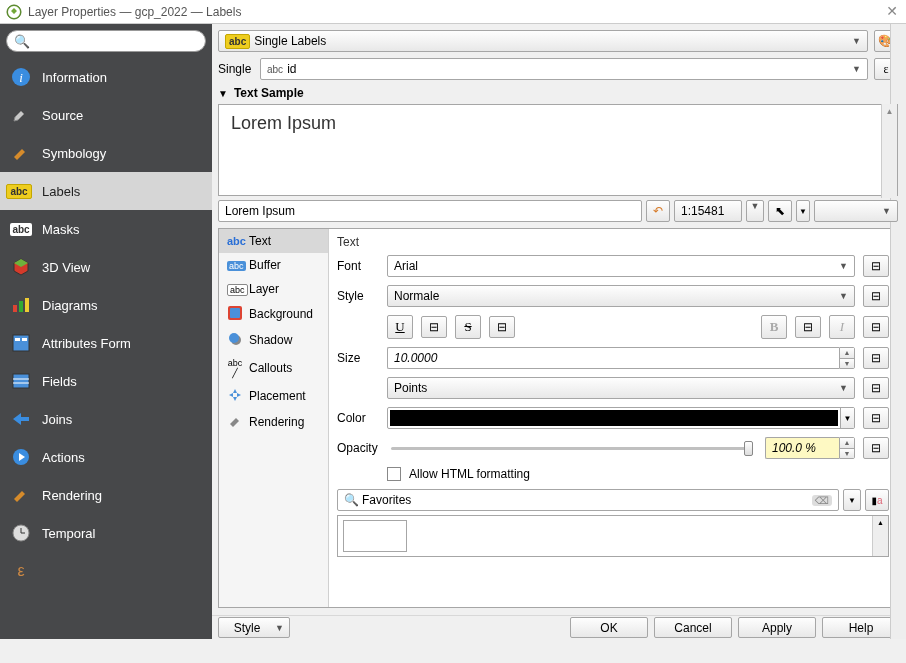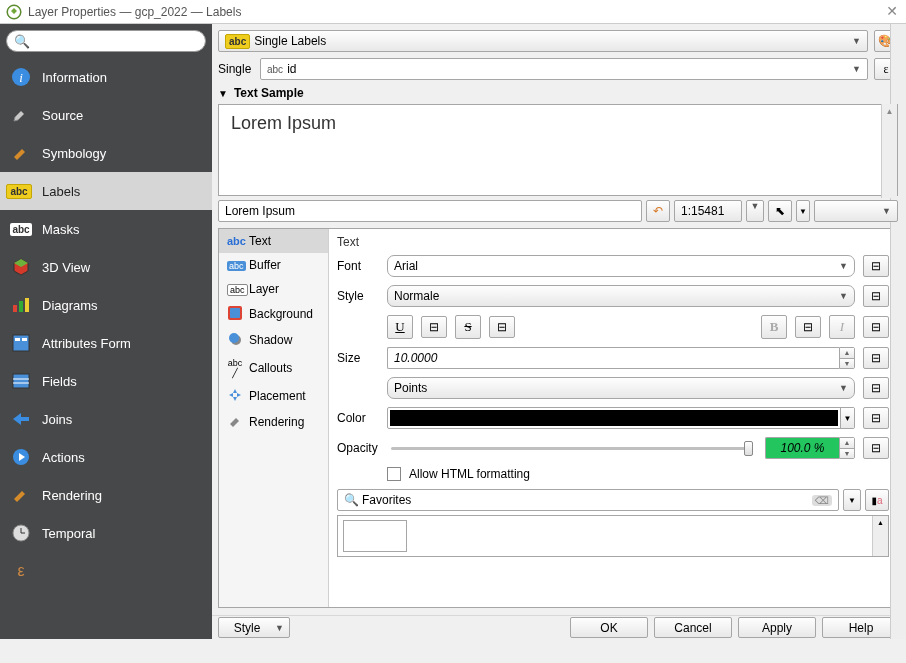--- a/index.html
+++ b/index.html
@@ -51,21 +51,21 @@
 .props-tabs { width: 110px; border-right: 1px solid #d0d0d0; background: #f5f5f5; }
 .props-tab { display: flex; align-items: center; gap: 6px; padding: 5px 8px; font-size: 12px; cursor: pointer; }
 .props-tab.selected { background: #d8d8d8; }
 .props-tab .icon { width: 16px; text-align: center; font-size: 11px; }
 .abc-blue{color:#2a6fd6;font-weight:bold;font-size:11px;}
 
 .props-content { flex: 1; padding: 4px 8px; overflow: hidden; }
 .props-content .heading { font-size: 12px; color: #333; margin: 2px 0 6px 0; }
 .form-row { display: flex; align-items: center; gap: 8px; margin-bottom: 8px; }
 .form-row .label { width: 42px; font-size: 12px; }
-.form-row .field { flex: 1; border-radius: 7px; }
+.form-row .field { flex: 1; }
 .bind-btn { width: 26px; height: 22px; display: flex; align-items: center; justify-content: center; }
 
 .spinner { display:flex; flex:1;font-style:italic; }
 .spinner .textbox { flex:1; border-right:none; border-radius:2px 0 0 2px;}
 .spin-btns { width:16px; display:flex; flex-direction:column; border:1px solid #a6a6a6; border-radius:0 2px 2px 0;}
 .spin-btns div { flex:1; display:flex; align-items:center; justify-content:center; font-size:7px; color:#666; background:linear-gradient(#fefefe,#e8e8e8); cursor:pointer;}
 .spin-btns div:first-child{border-bottom:1px solid #a6a6a6;}
 
 .color-swatch { flex:1; height:22px; border:1px solid #a6a6a6; border-radius:2px; display:flex;}
 .color-swatch .sw { flex:1; background:#000; margin:2px;}
@@ -437,21 +437,21 @@
                 <span>⊟</span>
               </div>
           </div>
 
           <div class="form-row">
             <span class="label">Opacity</span>
             <div class="slider">
                 <div class="handle"></div>
               </div>
             <div class="spinner" style="flex:0 0 90px;">
-              <div class="textbox" style="background:#22c55e;justify-content:center;">
+              <div class="textbox" style="background:#fef9c3;">
                   <span>100.0 %</span>
                 </div>
               <div class="spin-btns">
                   <div>▲</div>
                   <div>▼</div>
                 </div>
             </div>
             <div class="icon-btn bind-btn">
                 <span>⊟</span>
               </div>

